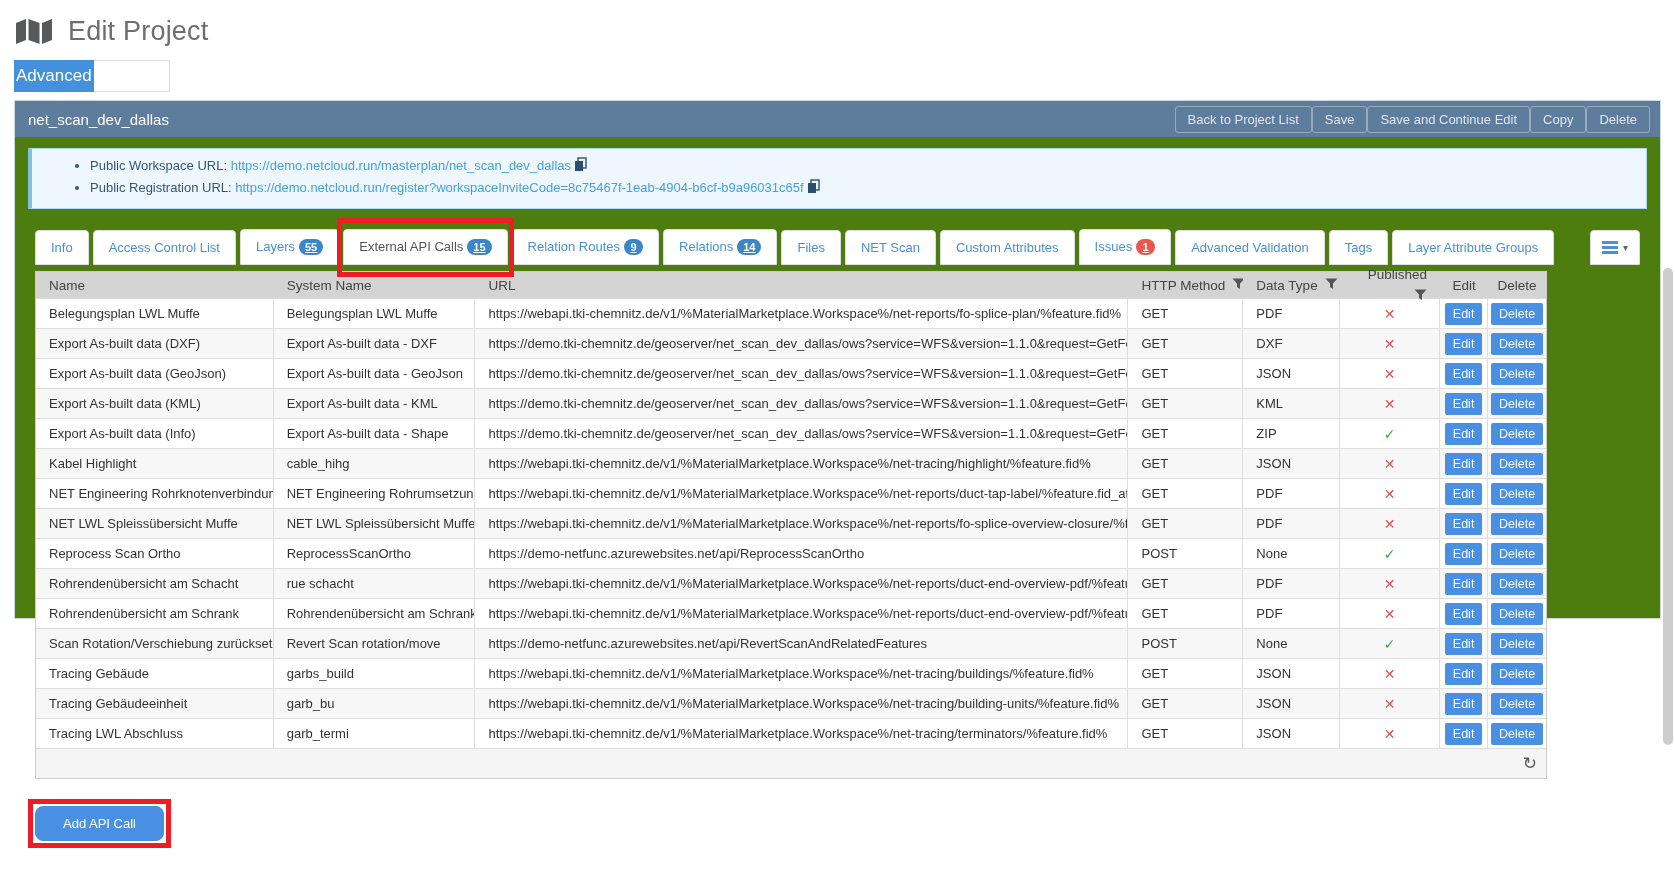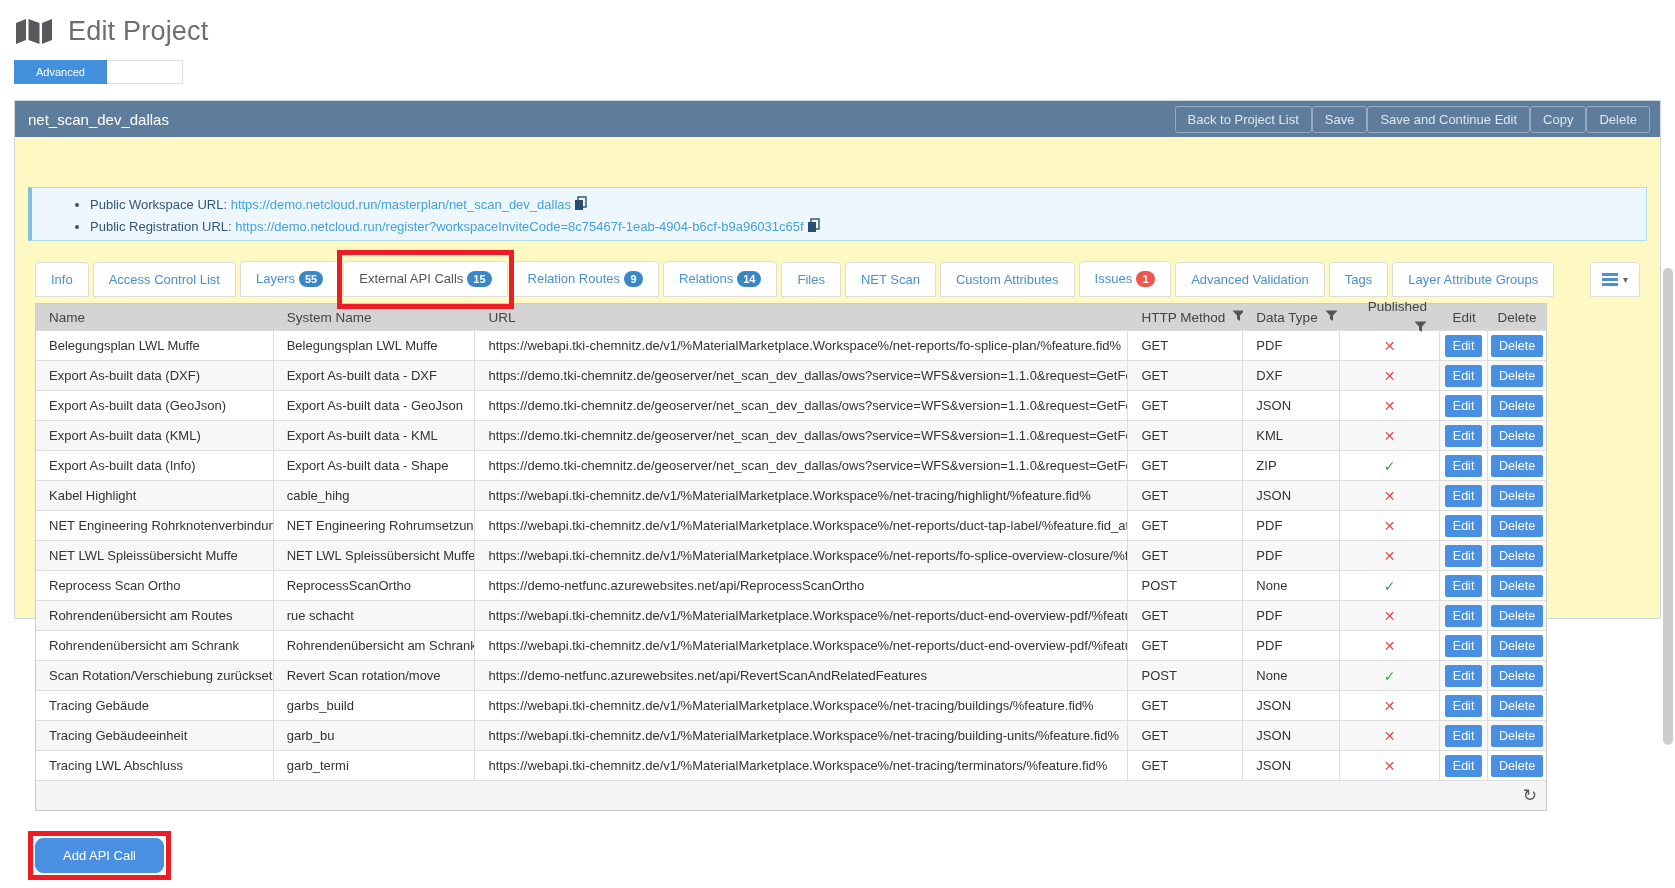--- a/index.html
+++ b/index.html
@@ -7,50 +7,50 @@
     font-family:"Liberation Sans","DejaVu Sans",sans-serif; color:#333; }
   body { position:relative; overflow:hidden; }
 
   
   .page-header { display:flex; align-items:center; gap:14px; padding:16px 0 0 14px; }
   .map-icon svg { display:block; }
   .page-title { font-size:27px; font-weight:400; color:#6d6e70; letter-spacing:.2px; }
 
   
   .mode-tabs { display:flex; margin:13px 0 0 14px; }
-  .mode-tab-active { background:#4390dc; color:#fff; font-size:11px; padding:6px 22px; cursor:pointer; }
+  .mode-tab-active { background:#4390dc; color:#fff; font-size:17px; padding:6px 2px; cursor:pointer; }
   .mode-tab-blank { background:#fff; border:1px solid #ddd; border-left:none; width:76px; }
 
   
   .panel { position:absolute; left:14px; right:14px; top:100px; height:519px;
-    background:#fef9c3; border:1px solid #cfd8df; }
+    background:#4d7c0f; border:1px solid #cfd8df; }
   .panel-header { height:36px; background:#5e7d9d; display:flex; align-items:center; padding:0 10px 0 13px; }
   .panel-title { color:#fff; font-size:15px; flex:1 1 auto; }
   .panel-toolbar { display:flex; }
   .panel-toolbar button { background:transparent; border:1px solid #96abc2; color:#dde6ee;
     font-size:13px; padding:5px 12px; border-radius:3px; cursor:pointer; font-family:inherit; }
 
   .panel-body { padding:11px 13px 0 13px; }
 
   
   .alert { background:#eef7fd; border:1px solid #aedcee; border-left:4px solid #7ec3dd;
-    padding:7px 14px 1px 14px;margin-top:39px; }
+    padding:7px 14px 8px 14px; }
   .alert ul { margin:0 0 0 44px; }
   .alert li { font-size:13px; color:#345676; line-height:20px; }
   .alert .lbl { color:#345676; }
   .alert a { color:#45a1dd; text-decoration:none; cursor:pointer; }
   .copy-icon { display:inline-block; vertical-align:-2px; margin-left:3px; cursor:pointer; }
 
   
   .tab-strip { display:flex; align-items:flex-end; margin:20px 0 6px 7px; padding-right:7px; }
   .tab { position:relative; background:#fff; border:1px solid #ddd; border-radius:4px 4px 0 0;
     font-size:13px; color:#4a90d2; padding:9px 15px; margin-right:4px; cursor:pointer; white-space:nowrap; }
   .tab.active { color:#555; }
   .badge { display:inline-block; margin-left:4px; background:#3a87c8; color:#fff; font-size:11px;
-    font-weight:bold; border-radius:10px; padding:2px 6px; min-width:19px; text-align:center; line-height:12px; }
+    font-weight:bold; border-radius:10px; padding:2px 6px; min-width:19px; text-align:center; line-height:12px;text-decoration:underline; }
   .badge.red { background:#e9574f; }
   .tab-spacer { flex:1 1 auto; }
   .menu-btn { background:#fff; border:1px solid #ddd; border-radius:4px 4px 0 0; padding:8px 11px;
     cursor:pointer; display:flex; align-items:center; gap:5px; }
   .menu-btn .bars { display:inline-block; }
   .menu-btn .bars i { display:block; width:16px; height:2.5px; background:#4a90d2; margin:2.5px 0; }
   .menu-btn .caret { color:#666; font-size:10px; }
 
   
   .anno { position:absolute; border:5px solid #ee1c25; pointer-events:none; z-index:6; }
@@ -340,21 +340,21 @@
               <span class="pub-yes">✓</span>
             </div>
             <div class="cell col-edit">
               <button class="mini-btn">Edit</button>
             </div>
             <div class="cell col-del">
               <button class="mini-btn">Delete</button>
             </div>
           </div>
           <div class="g-row">
-            <div class="cell col-name">Rohrendenübersicht am Routes</div>
+            <div class="cell col-name">Rohrendenübersicht am Schacht</div>
             <div class="cell col-sys">rue schacht</div>
             <div class="cell col-url">https://webapi.tki-chemnitz.de/v1/%MaterialMarketplace.Workspace%/net-reports/duct-end-overview-pdf/%feature.fid%</div>
             <div class="cell col-method">GET</div>
             <div class="cell col-type">PDF</div>
             <div class="cell col-pub">
               <span class="pub-no">✕</span>
             </div>
             <div class="cell col-edit">
               <button class="mini-btn">Edit</button>
             </div>

